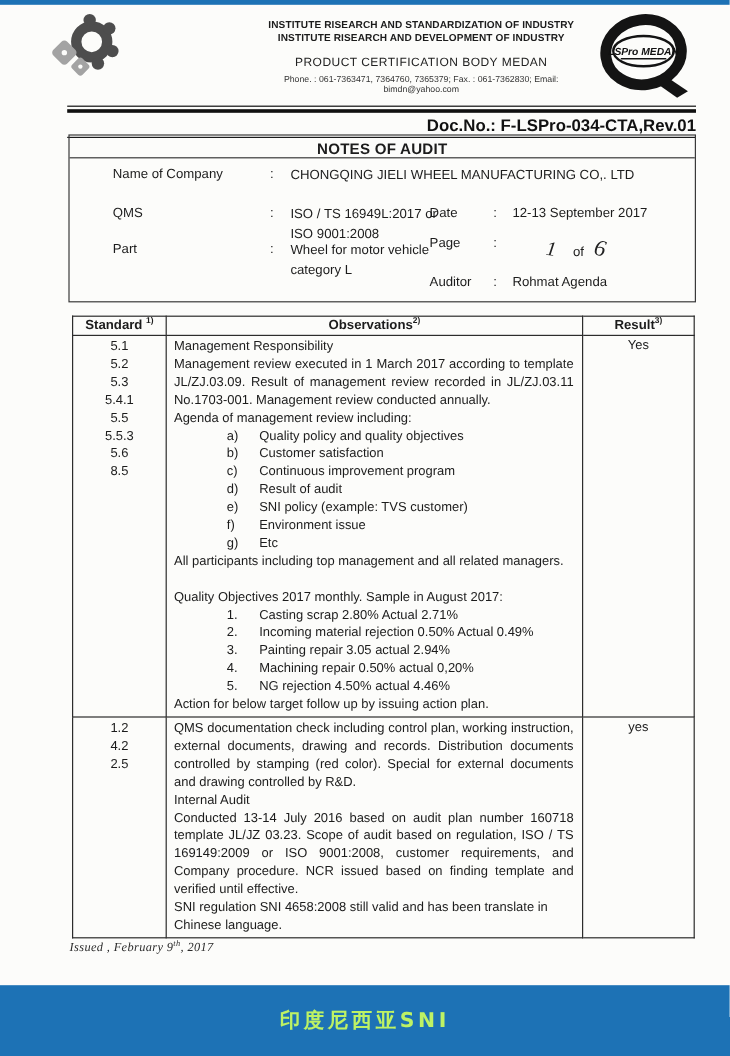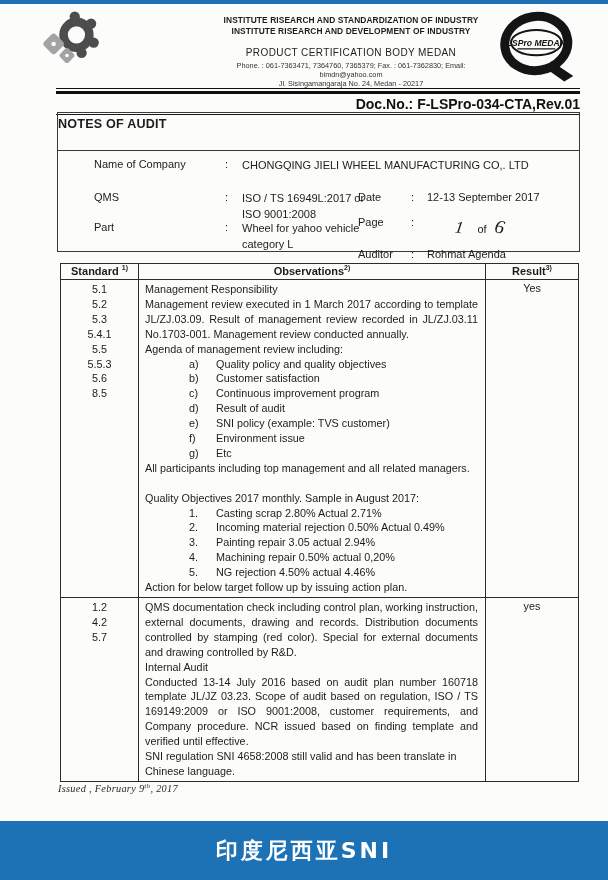--- a/index.html
+++ b/index.html
@@ -26,22 +26,22 @@
   
   .rule-double{position:absolute;top:88px;left:56px;width:524px;height:2px;
     border-top:1.5px solid #101010;border-bottom:3px solid #101010;}
   .docno-row{position:absolute;top:96px;left:56px;width:524px;text-align:right;
     font-size:14px;font-weight:bold;color:#111;
     border-bottom:1.5px solid #1a1a1a;padding-bottom:2px;}
 
   
   .notes-box{position:absolute;top:112px;left:57px;width:521px;height:138px;
     border:1.6px solid #3a3a3a;background:transparent;}
-  .notes-title{font-weight:bold;font-size:12.6px;
-    padding:4px 0 19px;border-bottom:1.6px solid #3a3a3a;letter-spacing:.2px;}
+  .notes-title{text-align:center;font-weight:bold;font-size:12.6px;
+    padding:4px 0 0;border-bottom:1.6px solid #3a3a3a;letter-spacing:.2px;}
   .fields{position:relative;height:108px;font-size:11px;}
   .frow{position:absolute;white-space:nowrap;}
   .flabel{position:absolute;left:36px;top:0;}
   .fcolon{position:absolute;left:167px;top:0;}
   .fvalue{position:absolute;left:184px;top:0;line-height:15.5px;}
   .flabel-r{position:absolute;left:300px;top:0;}
   .fcolon-r{position:absolute;left:353px;top:0;}
   .fvalue-r{position:absolute;left:369px;top:0;}
   .hw{font-family:"Liberation Serif", serif;font-style:italic;color:#222;display:inline-block;}
   .hw1{font-size:17px;transform:rotate(8deg);margin:0 14px 0 28px;}
@@ -66,21 +66,21 @@
   .obs-li .li-text{flex:1;}
   .obs-gap{height:14.9px;}
 
   
   .issued{position:absolute;top:782px;left:58px;
     font-family:"Liberation Serif", serif;font-style:italic;
     font-size:10.3px;color:#2a2a2a;letter-spacing:.3px;}
   .issued sup{font-size:7px;text-align:center;}
   .banner{position:absolute;top:821px;left:0;width:608px;height:59px;background:#1d72b5;
     display:flex;align-items:center;justify-content:center;}
-  .banner-text{color:#ffffff;font-weight:bold;font-size:22px;letter-spacing:3px;
+  .banner-text{color:#bef264;font-weight:bold;font-size:17px;letter-spacing:3px;
     font-family:"DejaVu Sans","Liberation Sans",sans-serif;}
 </style>
 </head>
 <body>
 
 <div class="topline"></div>
 
 <div class="letterhead">
   <div class="gov-logo-wrap">
     <svg width="62" height="58" viewBox="0 0 72 66">
@@ -94,21 +94,20 @@
       <rect x="22" y="44" width="14" height="14" rx="3" fill="#a3a3a3" transform="rotate(-45 29 51)"></rect>
       <circle cx="29" cy="51" r="2.1" fill="#fcfcfa"></circle>
     </svg>
   </div>
 
   <div class="lh-center">
     <div class="o1">INSTITUTE RISEARCH AND STANDARDIZATION OF INDUSTRY</div>
     <div class="o1">INSTITUTE RISEARCH AND DEVELOPMENT OF INDUSTRY</div>
     <div class="o3">PRODUCT CERTIFICATION BODY MEDAN</div>
     <div class="contact">Phone. : 061-7363471, 7364760, 7365379; Fax. : 061-7362830; Email: bimdn@yahoo.com</div>
-    <div class="contact">Jl. Sisingamangaraja No. 24, Medan - 20217</div>
   </div>
 
   <div class="lspro-wrap">
     <svg width="92" height="74" viewBox="0 0 100 82">
       <ellipse cx="47" cy="36" rx="35" ry="30" fill="none" stroke="#141414" stroke-width="10" transform="rotate(-8 47 36)"></ellipse>
       <path d="M64 56 L88 72 L78 78 L58 64 Z" fill="#141414"></path>
       <ellipse cx="47" cy="35" rx="28" ry="14" fill="#fcfcfa" stroke="#141414" stroke-width="2.2"></ellipse>
       <text x="47" y="38.5" text-anchor="middle" font-size="9.5" font-weight="bold" font-style="italic" font-family="Liberation Sans, sans-serif" fill="#111">LSPro MEDAN</text>
       <line x1="26" y1="42" x2="68" y2="42" stroke="#141414" stroke-width="1.4"></line>
     </svg>
@@ -134,21 +133,21 @@
       <span class="fvalue">
         <span>ISO / TS 16949L:2017 or</span><br>
         <span>ISO  9001:2008</span>
       </span>
     </div>
 
     <div class="frow" style="top:70px;">
       <span class="flabel">Part</span>
       <span class="fcolon">:</span>
       <span class="fvalue">
-        <span>Wheel for yahoo vehicle</span><br>
+        <span>Wheel for motor vehicle</span><br>
         <span>category L</span>
       </span>
     </div>
 
     <div class="frow" style="top:40px;">
       <span class="flabel-r">Date</span>
       <span class="fcolon-r">:</span>
       <span class="fvalue-r">12-13 September 2017</span>
     </div>
 
@@ -250,21 +249,21 @@
             <span class="li-text">NG rejection 4.50% actual 4.46%</span>
           </div>
           <div class="obs-p">Action for below target follow up by issuing action plan.</div>
         </td>
         <td class="c-res">Yes</td>
       </tr>
       <tr>
         <td class="c-std">
           <div class="std-line">1.2</div>
           <div class="std-line">4.2</div>
-          <div class="std-line">5.7</div>
+          <div class="std-line">2.5</div>
         </td>
         <td class="c-obs">
           <div class="obs-p just">QMS documentation check including control plan, working instruction, external documents, drawing and records. Distribution documents controlled by stamping (red color). Special for external documents and drawing controlled by R&amp;D.</div>
           <div class="obs-p">Internal Audit</div>
           <div class="obs-p just">Conducted 13-14 July 2016 based on audit plan number 160718 template JL/JZ 03.23. Scope of audit based on regulation, ISO / TS 169149:2009 or ISO 9001:2008, customer requirements, and Company procedure. NCR issued based on finding template and verified until effective.</div>
           <div class="obs-p">SNI regulation SNI 4658:2008 still valid and has been translate in Chinese language.</div>
         </td>
         <td class="c-res">yes</td>
       </tr>
     </tbody>

